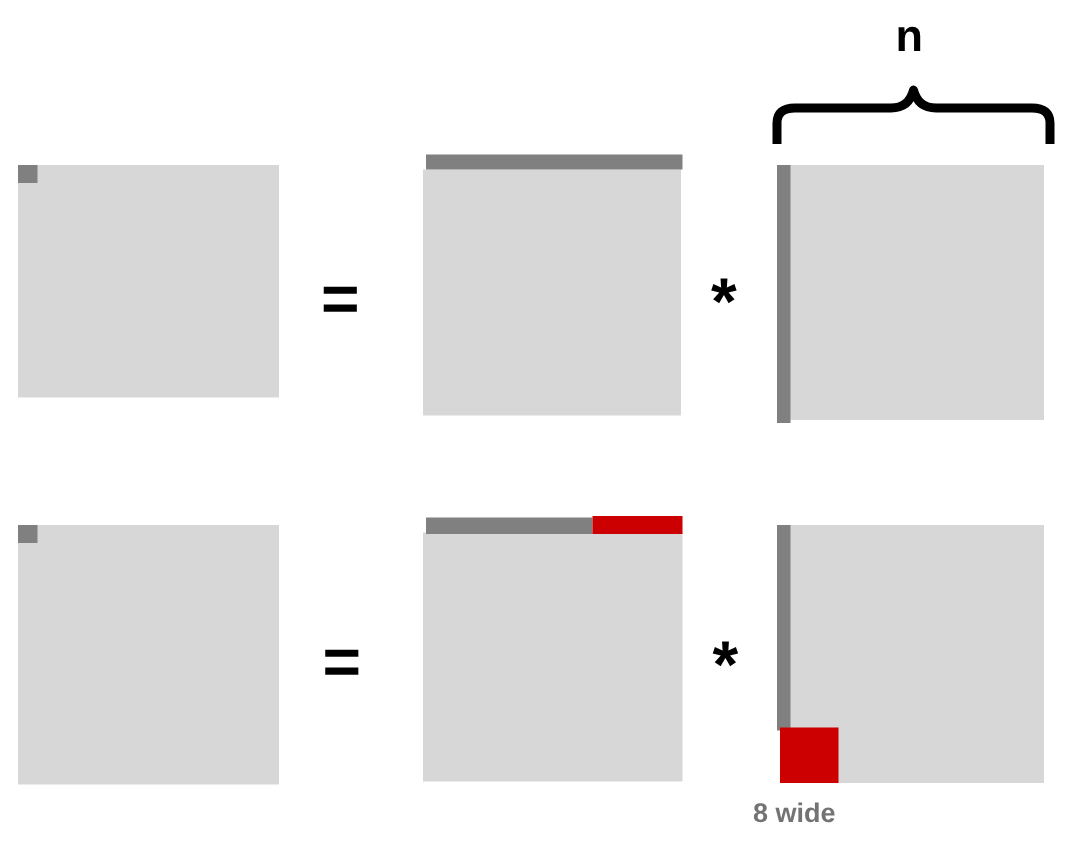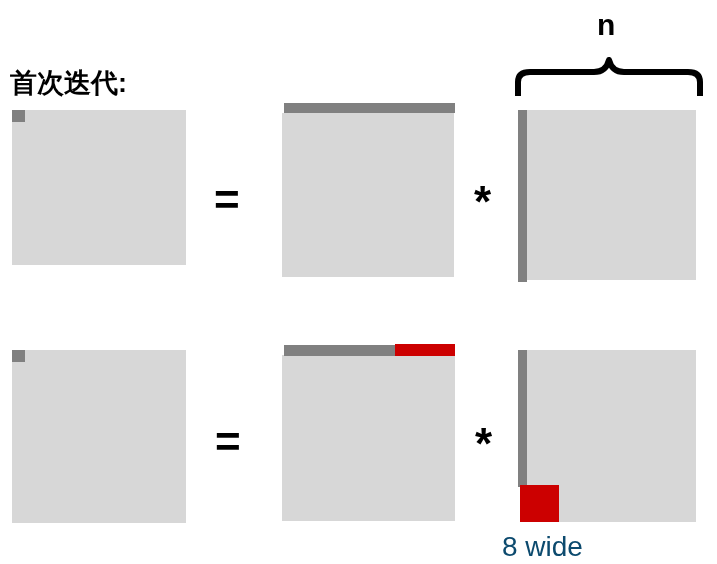--- a/index.html
+++ b/index.html
@@ -54,23 +54,23 @@
     left: 597px;
     top: 10px;
     font-size: 30px;
     font-weight: bold;
     color: #000000;
     line-height: 1;
   }
   #label-8-wide {
     left: 502px;
     top: 533px;
-    font-size: 28px;
-    font-weight: normal;
-    color: #0c4a6e;
+    font-size: 18px;
+    font-weight: bold;
+    color: #737373;
     line-height: 1;
     white-space: nowrap;
   }
 
   
   .matrix {
     background: #d7d7d7;
   }
   .band-gray { background: #808080; }
   .band-red  { background: #cc0000; }
@@ -104,21 +104,20 @@
     width: 190px;
     height: 40px;
   }
   #brace-n svg { display: block; width: 190px; height: 40px; }
 </style>
 </head>
 <body>
 
 <div class="stage">
 
-  <div class="abs row-label" id="label-first-iteration">首次迭代:</div>
 
   <div class="abs matrix" id="matrix-c-row1"></div>
   <div class="abs band-gray" id="tile-c-row1"></div>
 
   <div class="abs op" id="op-equals-row1">=</div>
 
   <div class="abs matrix" id="matrix-a-row1"></div>
   <div class="abs band-gray" id="band-a-row1"></div>
 
   <div class="abs op" id="op-times-row1">*</div>

